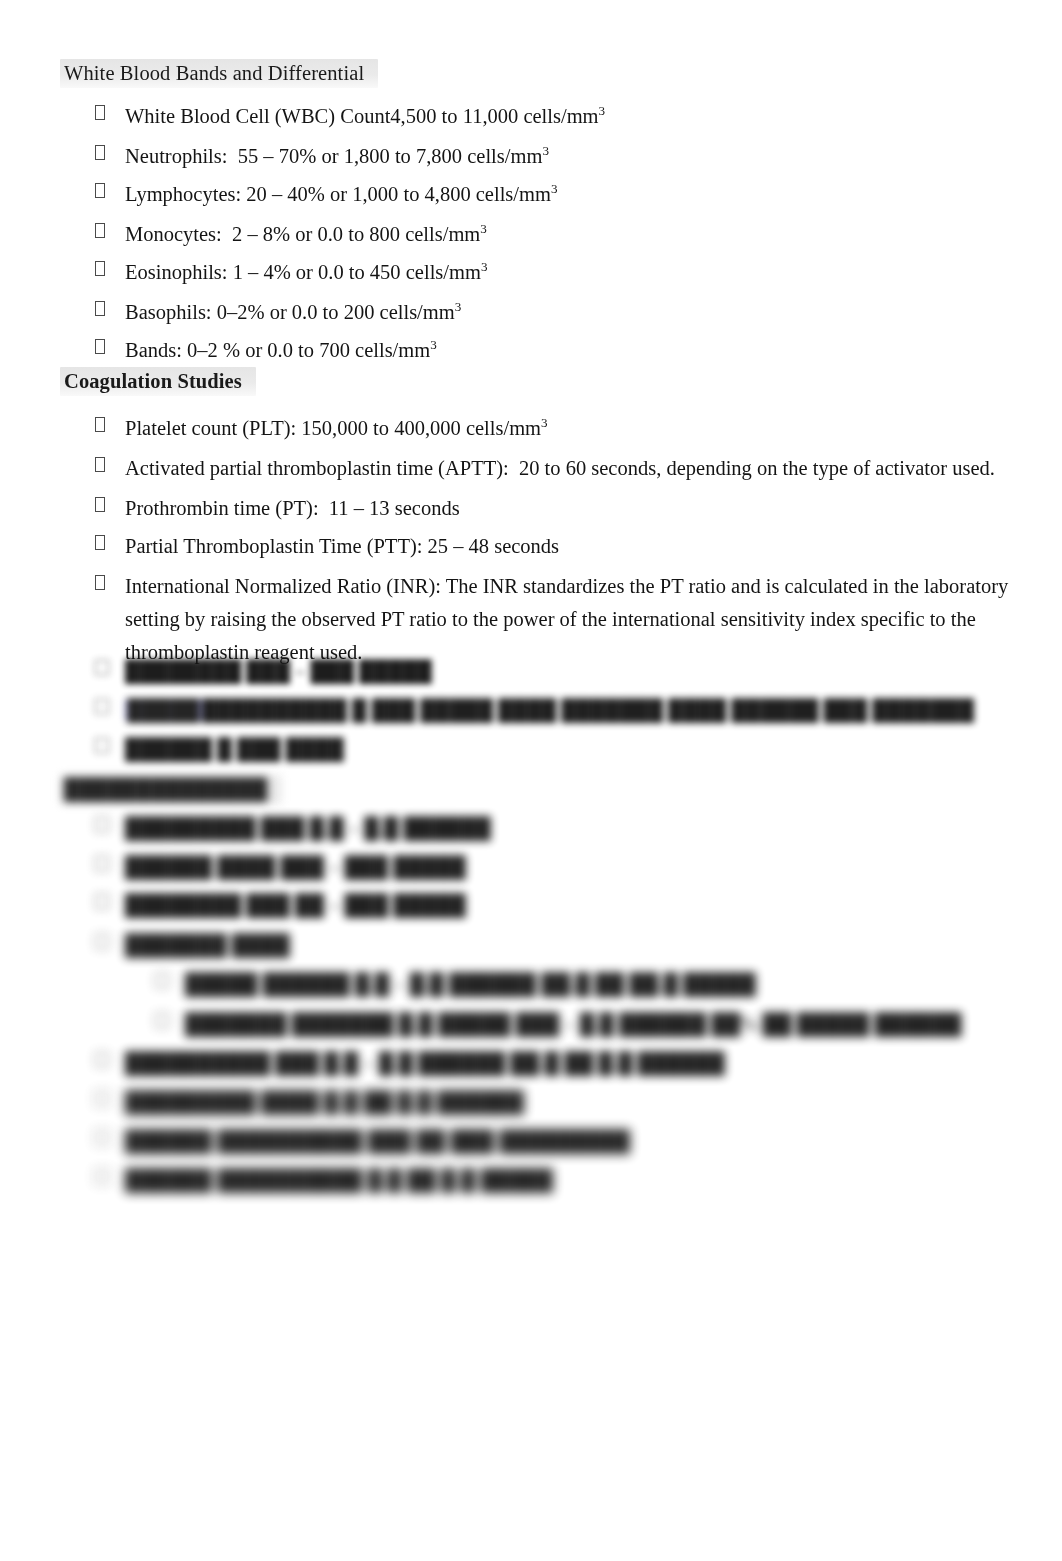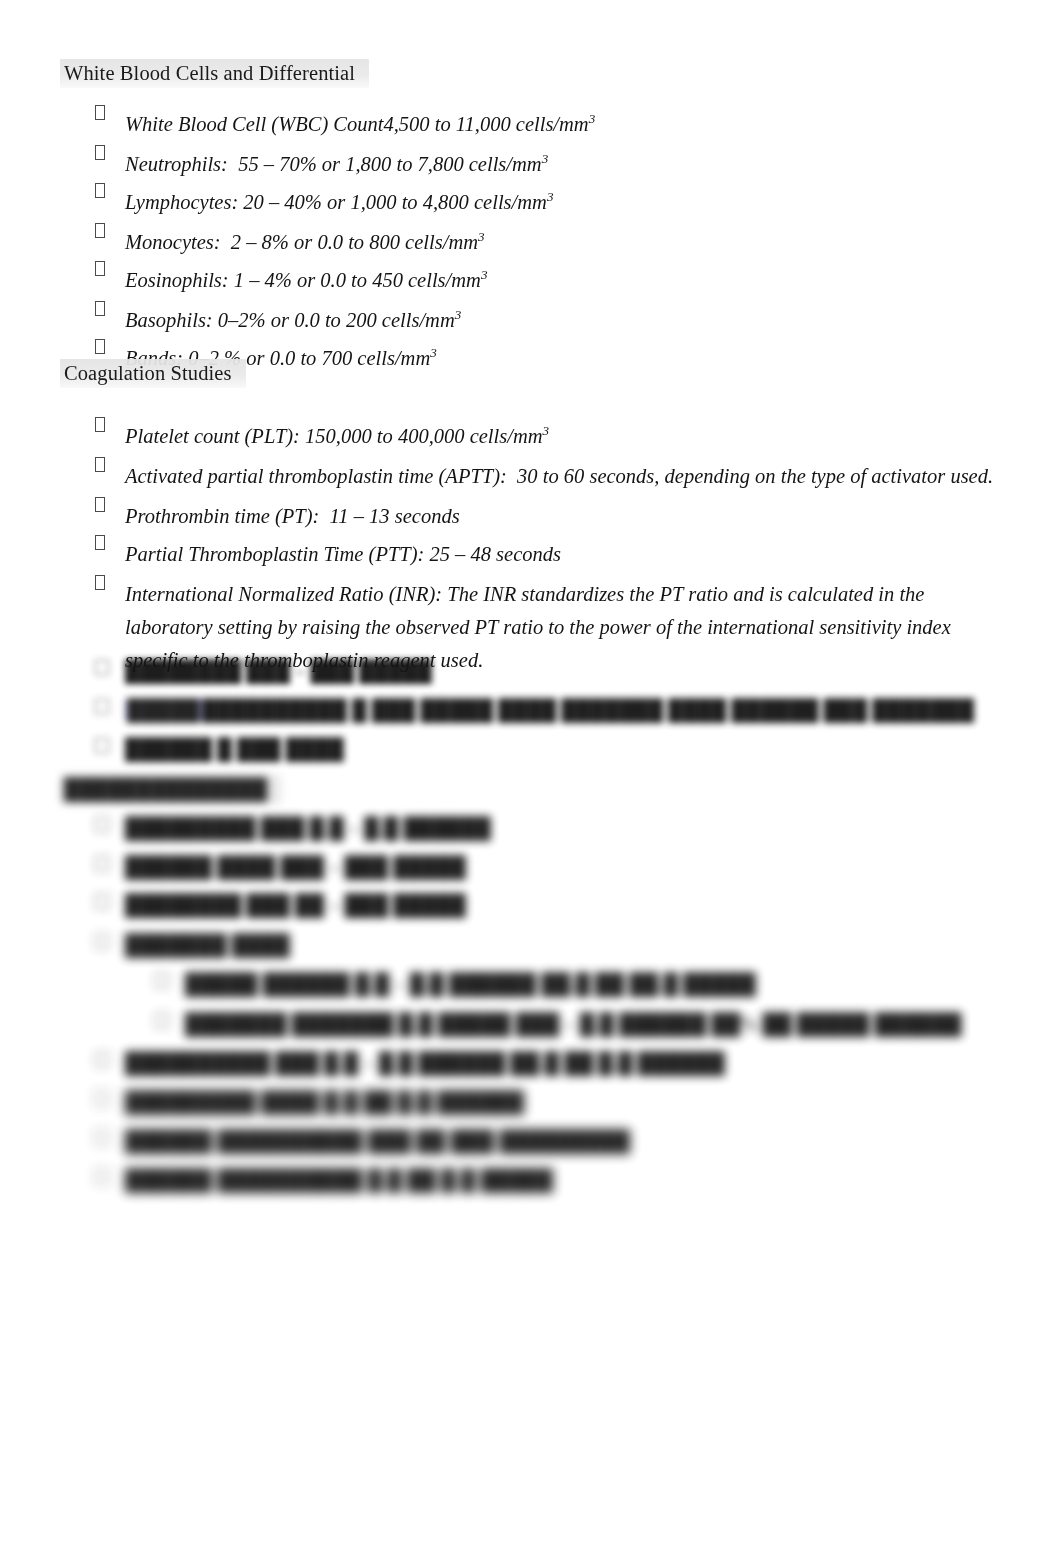--- a/index.html
+++ b/index.html
@@ -67,24 +67,23 @@
   .tofu {
     display: inline-block;
     width: 8px;
     height: 13px;
     border: 1.2px solid #4a4a4a;
     vertical-align: -1px;
   }
   .row .txt {
     position: absolute;
     left: 65px;
-    top: 8px;
+    top: 0;
     width: 890px;
     white-space: pre-wrap;
-    font-style: italic;
   }
 
   .row.wrap .txt { white-space: normal; line-height: 33px; }
 
   sup { font-size: 0.64em; vertical-align: super; line-height: 0; }
 
   
   .blurwrap { position: absolute; left: 0; top: 0; width: 1062px; }
 
   .brow {
@@ -135,21 +134,21 @@
     padding: 0 2px;
     color: #1a1a1a;
   }
 </style>
 </head>
 <body>
 
 <div class="page">
 
   <div class="heading" style="top:60px;">
-    <span class="hl">White Blood Cells and Differential</span>
+    <span class="hl">White Blood Bands and Differential</span>
   </div>
 
   <div class="row" style="top:100px;">
     <span class="bullet"><span class="tofu"></span></span>
     <span class="txt">White Blood Cell (WBC) Count4,500 to 11,000 cells/mm<sup>3</sup></span>
   </div>
   <div class="row" style="top:140px;">
     <span class="bullet"><span class="tofu"></span></span>
     <span class="txt">Neutrophils:  55 – 70% or 1,800 to 7,800 cells/mm<sup>3</sup></span>
   </div>
@@ -167,31 +166,31 @@
   </div>
   <div class="row" style="top:296px;">
     <span class="bullet"><span class="tofu"></span></span>
     <span class="txt">Basophils: 0–2% or 0.0 to 200 cells/mm<sup>3</sup></span>
   </div>
   <div class="row" style="top:334px;">
     <span class="bullet"><span class="tofu"></span></span>
     <span class="txt">Bands: 0–2 % or 0.0 to 700 cells/mm<sup>3</sup></span>
   </div>
 
-  <div class="heading" style="top:360px;">
+  <div class="heading" style="top:368px;font-weight:bold;">
     <span class="hl">Coagulation Studies</span>
   </div>
 
   <div class="row" style="top:412px;">
     <span class="bullet"><span class="tofu"></span></span>
     <span class="txt">Platelet count (PLT): 150,000 to 400,000 cells/mm<sup>3</sup></span>
   </div>
   <div class="row" style="top:452px;">
     <span class="bullet"><span class="tofu"></span></span>
-    <span class="txt">Activated partial thromboplastin time (APTT):  30 to 60 seconds, depending on the type of activator used.</span>
+    <span class="txt">Activated partial thromboplastin time (APTT):  20 to 60 seconds, depending on the type of activator used.</span>
   </div>
   <div class="row" style="top:492px;">
     <span class="bullet"><span class="tofu"></span></span>
     <span class="txt">Prothrombin time (PT):  11 – 13 seconds</span>
   </div>
   <div class="row" style="top:530px;">
     <span class="bullet"><span class="tofu"></span></span>
     <span class="txt">Partial Thromboplastin Time (PTT): 25 – 48 seconds</span>
   </div>
   <div class="row wrap" style="top:570px;">

